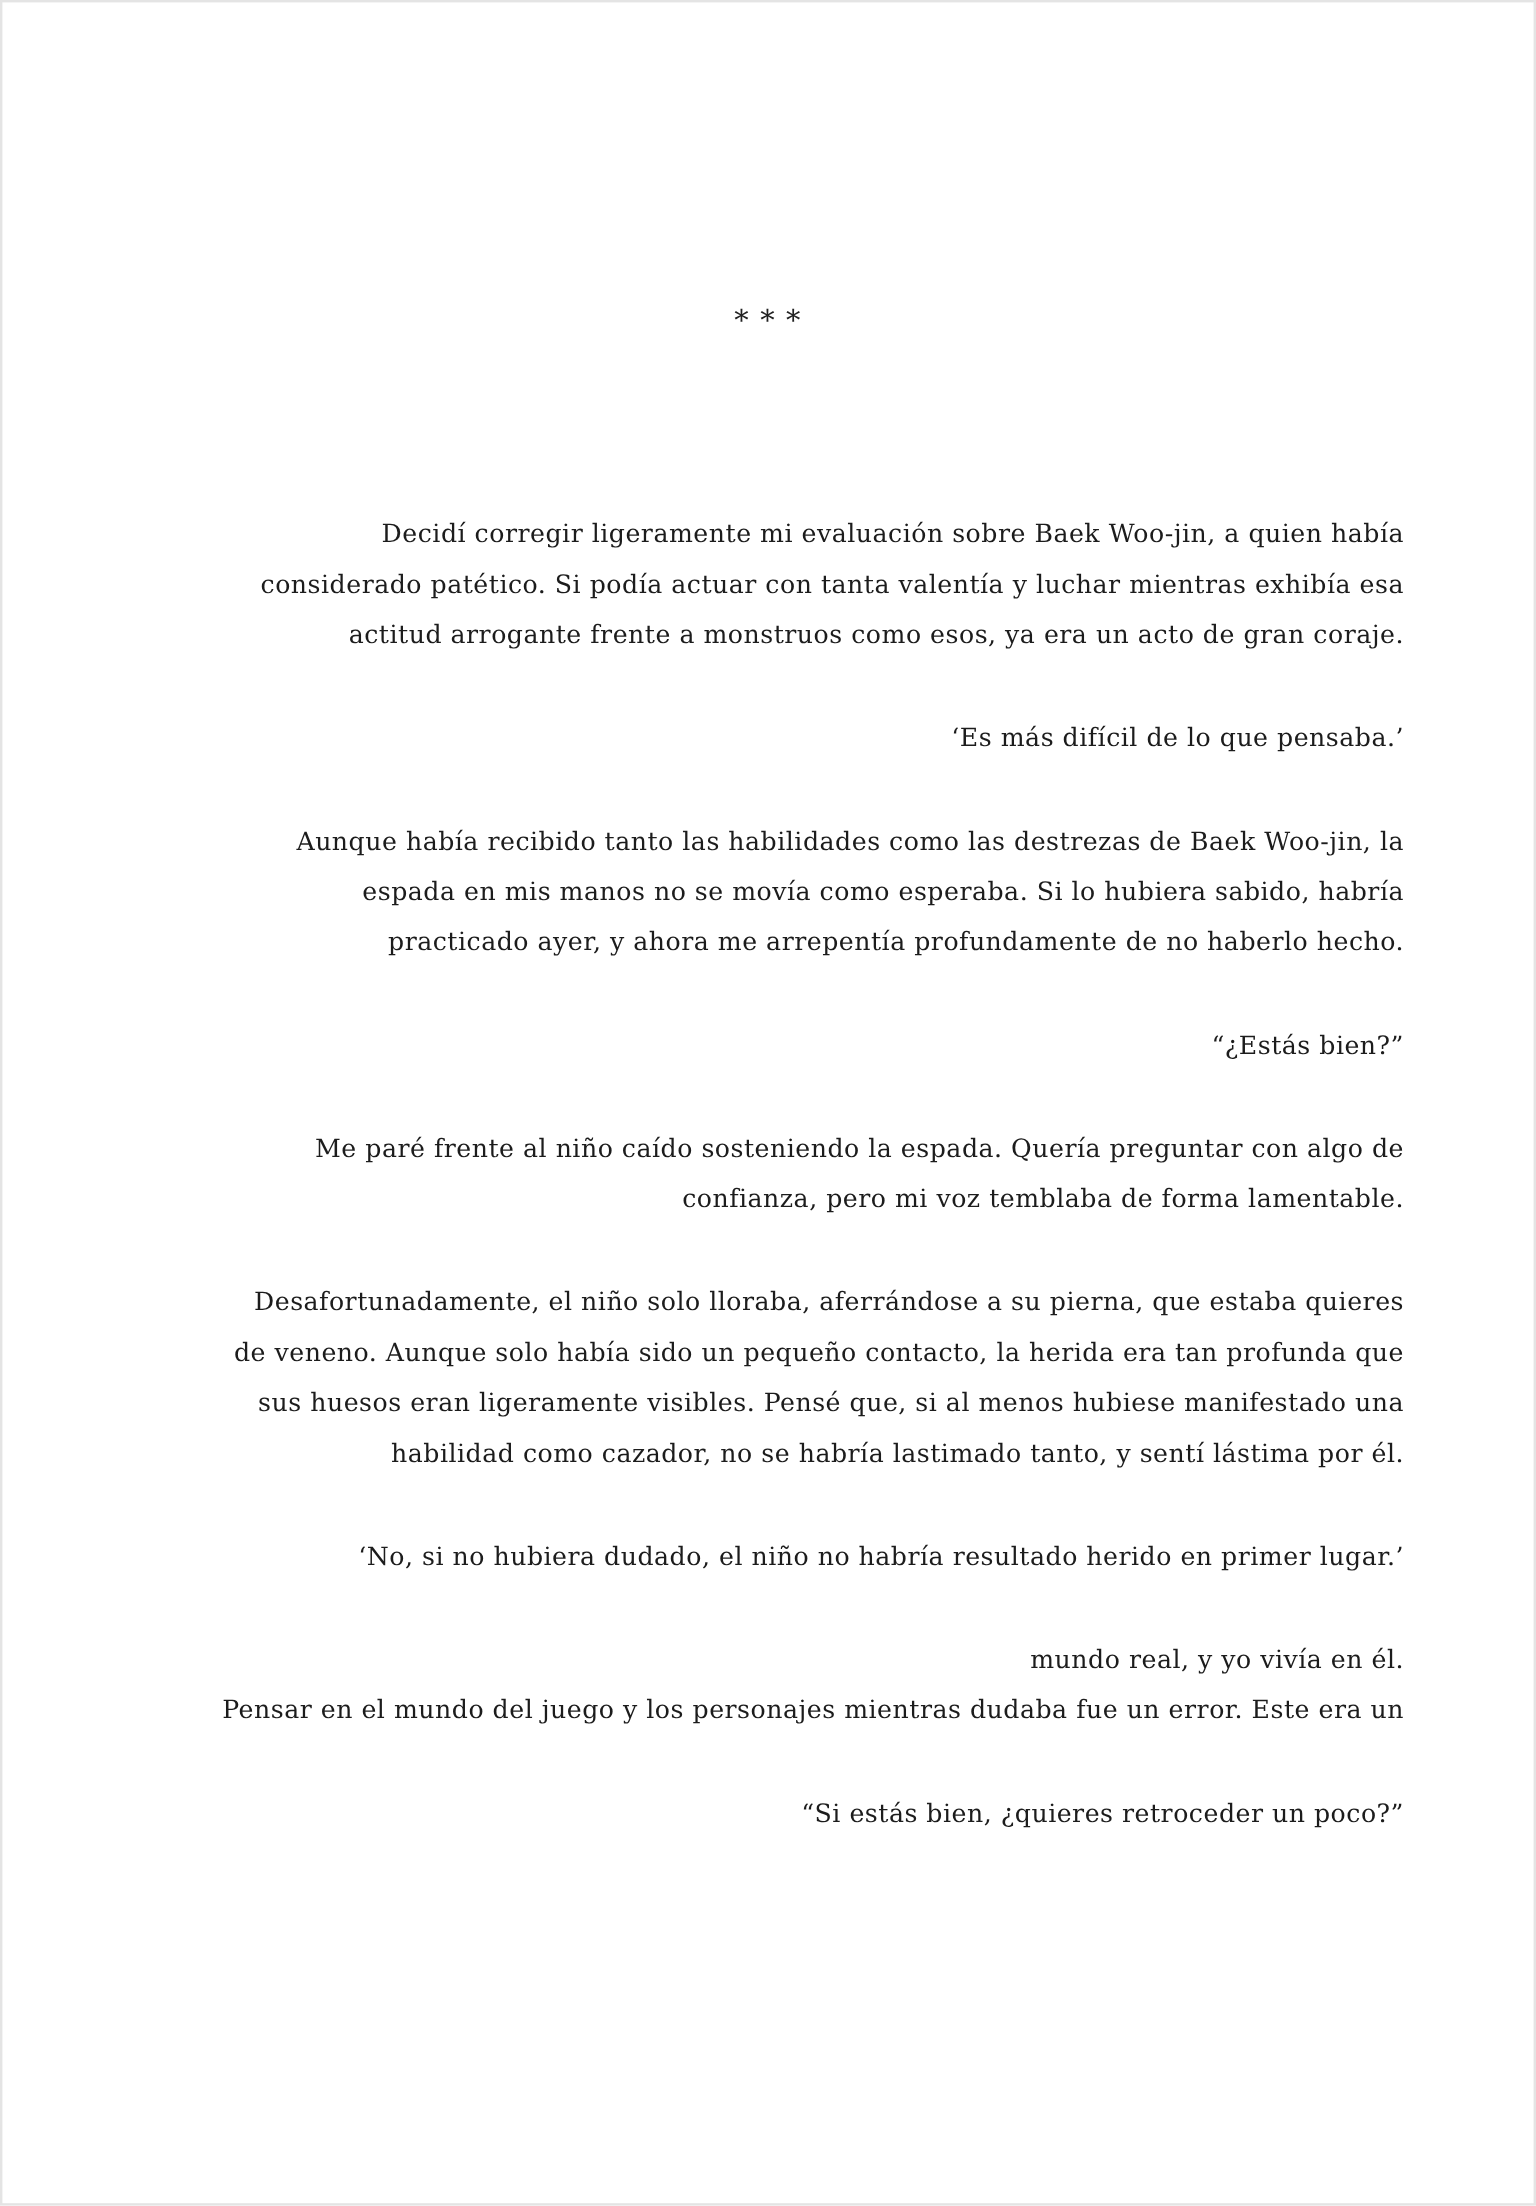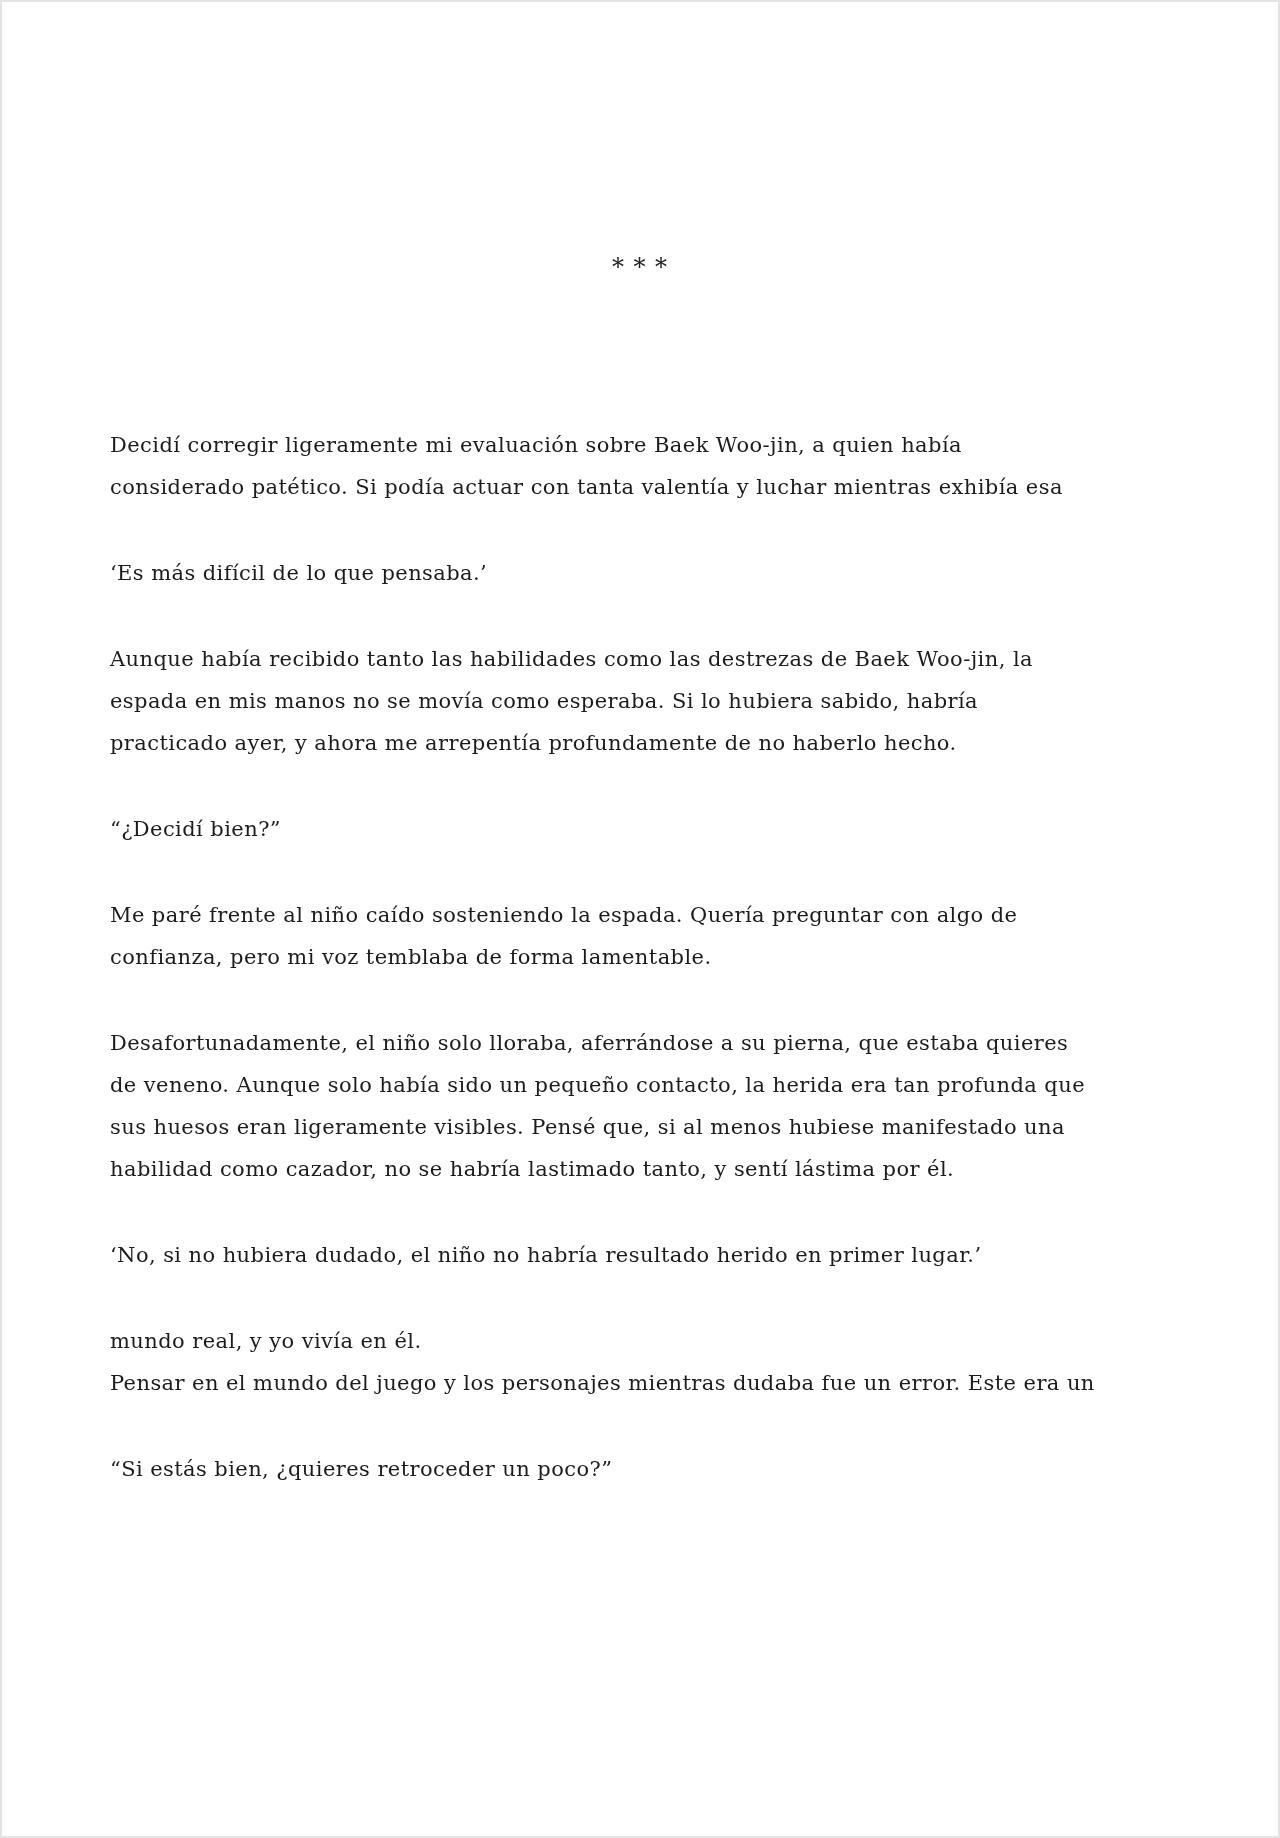--- a/index.html
+++ b/index.html
@@ -28,20 +28,21 @@
     padding-top: 246px;
     height: 288px;
     line-height: 42px;
     font-size: 24px;
     text-align: center;
     letter-spacing: 0.04em;
     color: #222222;
   }
   .paragraph {
     margin-top: 44px;
+    text-align: right;
   }
   .paragraph.first {
     margin-top: 136px;
   }
   .line {
     font-size: 21px;
     line-height: 42px;
     letter-spacing: 0.02em;
     white-space: nowrap;
     color: #1c1c1c;
@@ -52,34 +53,35 @@
 
 <div class="frame"></div>
 
 <main class="page">
 
   <div class="separator">* * *</div>
 
   <section class="paragraph first">
     <div class="line">Decidí corregir ligeramente mi evaluación sobre Baek Woo-jin, a quien había</div>
     <div class="line">considerado patético. Si podía actuar con tanta valentía y luchar mientras exhibía esa</div>
+    <div class="line">actitud arrogante frente a monstruos como esos, ya era un acto de gran coraje.</div>
   </section>
 
   <section class="paragraph">
     <div class="line">‘Es más difícil de lo que pensaba.’</div>
   </section>
 
   <section class="paragraph">
     <div class="line">Aunque había recibido tanto las habilidades como las destrezas de Baek Woo-jin, la</div>
     <div class="line">espada en mis manos no se movía como esperaba. Si lo hubiera sabido, habría</div>
     <div class="line">practicado ayer, y ahora me arrepentía profundamente de no haberlo hecho.</div>
   </section>
 
   <section class="paragraph">
-    <div class="line">“¿Decidí bien?”</div>
+    <div class="line">“¿Estás bien?”</div>
   </section>
 
   <section class="paragraph">
     <div class="line">Me paré frente al niño caído sosteniendo la espada. Quería preguntar con algo de</div>
     <div class="line">confianza, pero mi voz temblaba de forma lamentable.</div>
   </section>
 
 
   <section class="paragraph">
     <div class="line">Desafortunadamente, el niño solo lloraba, aferrándose a su pierna, que estaba quieres</div>

